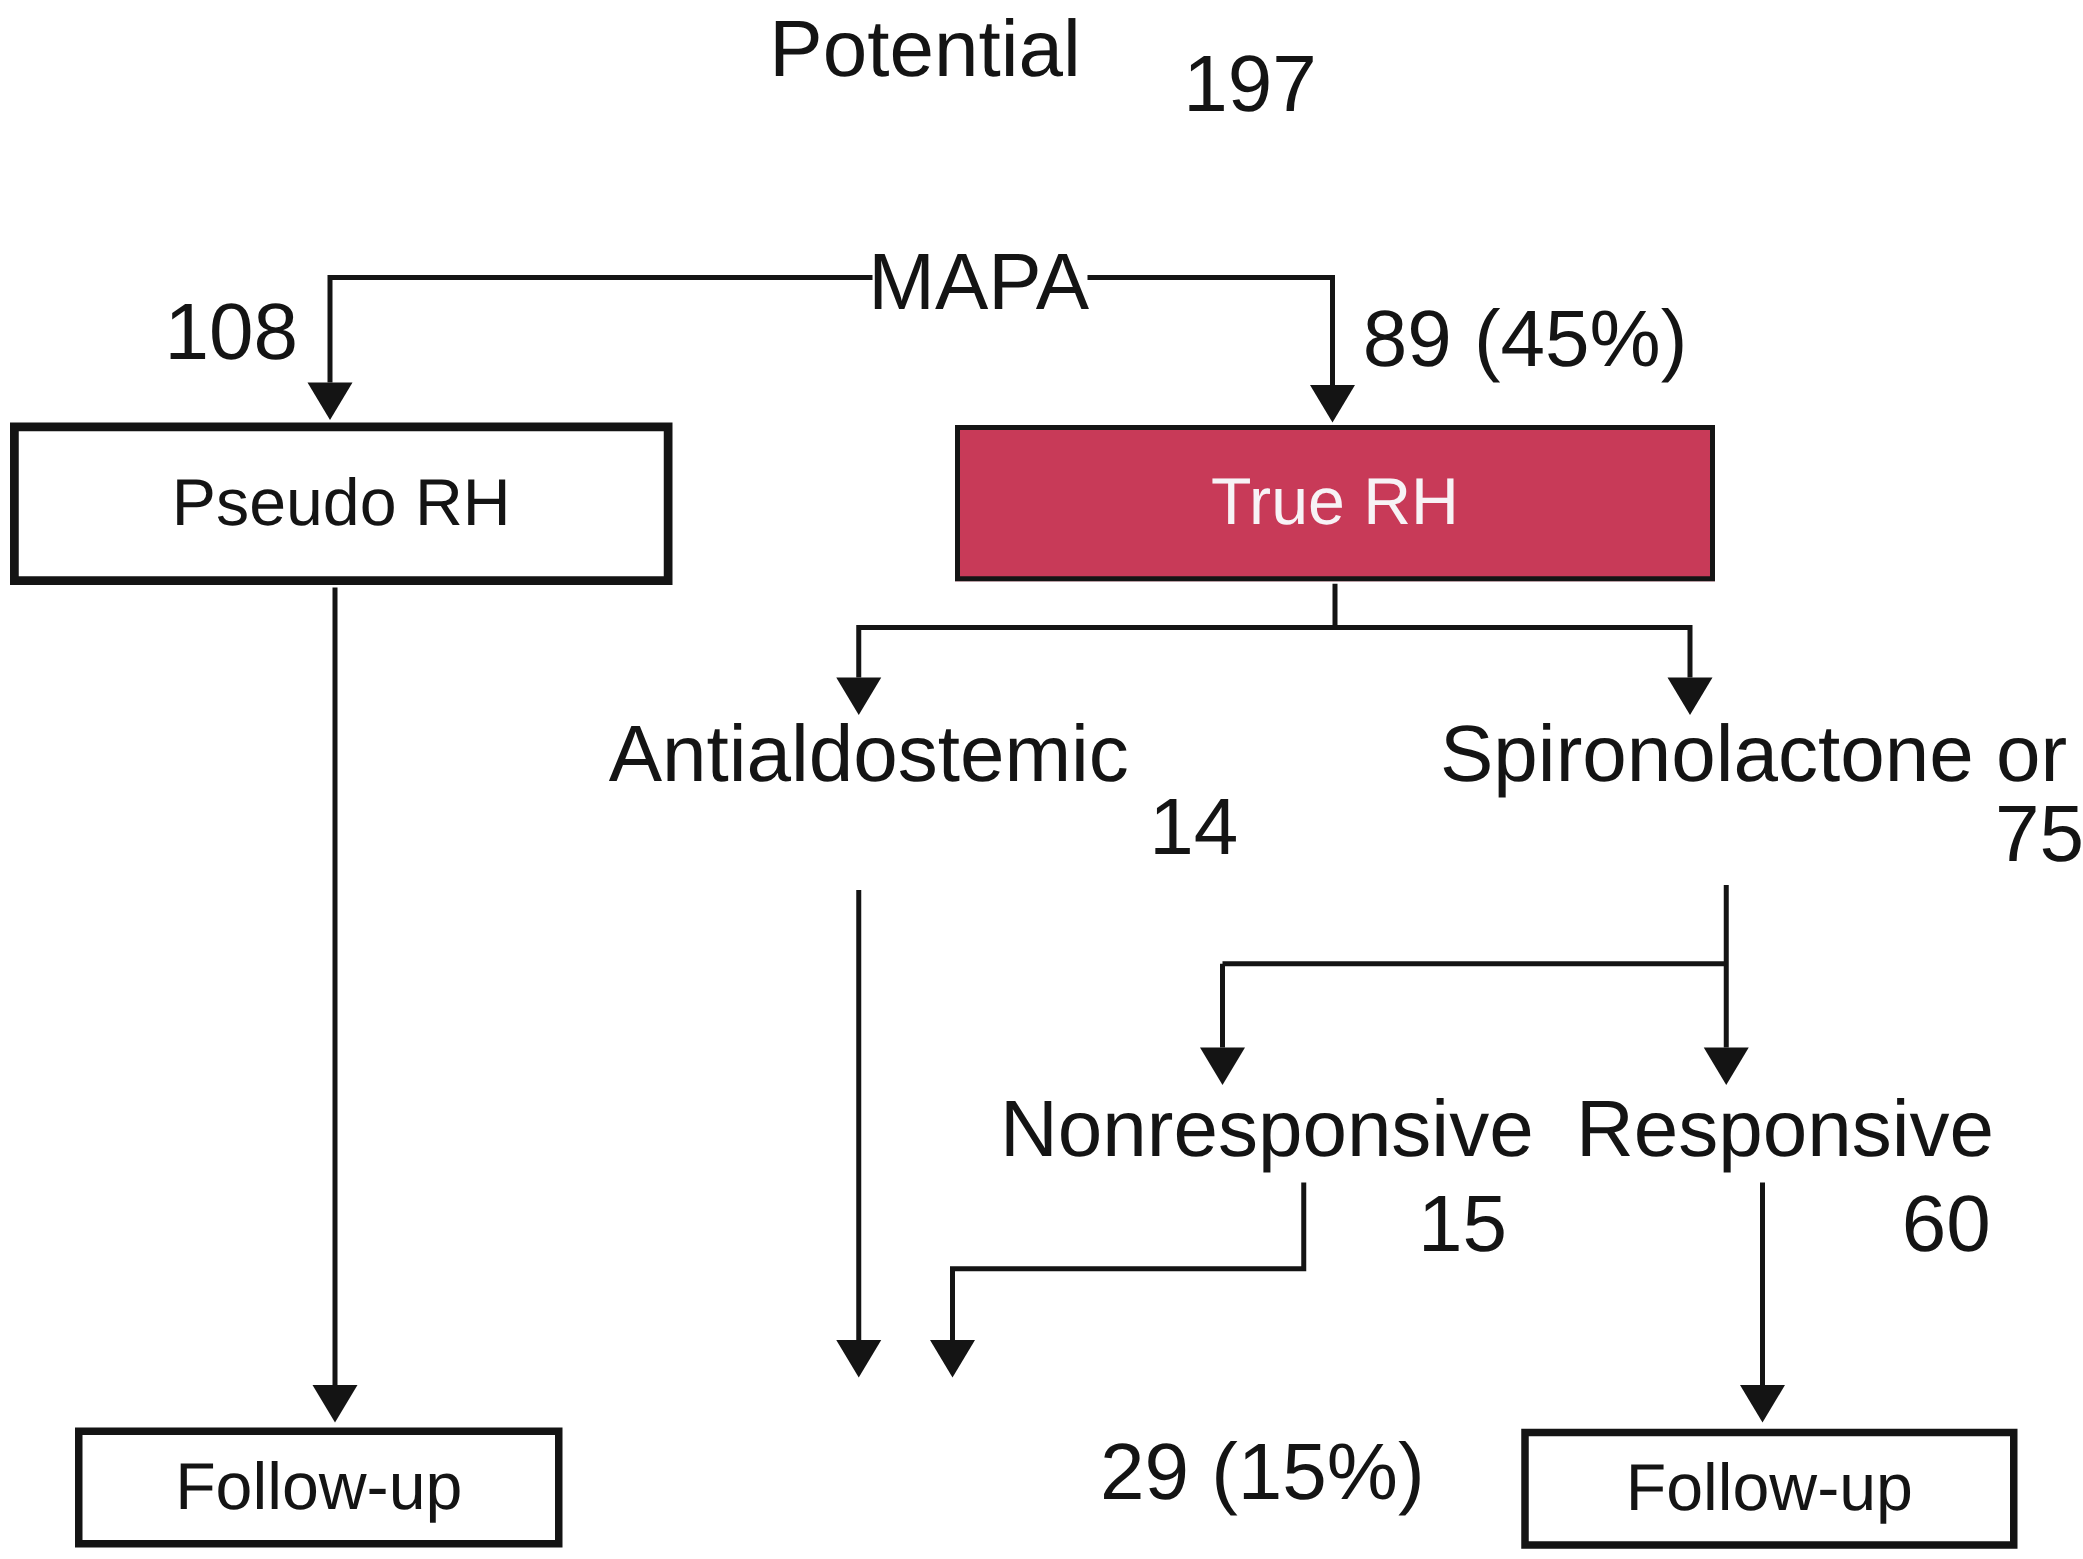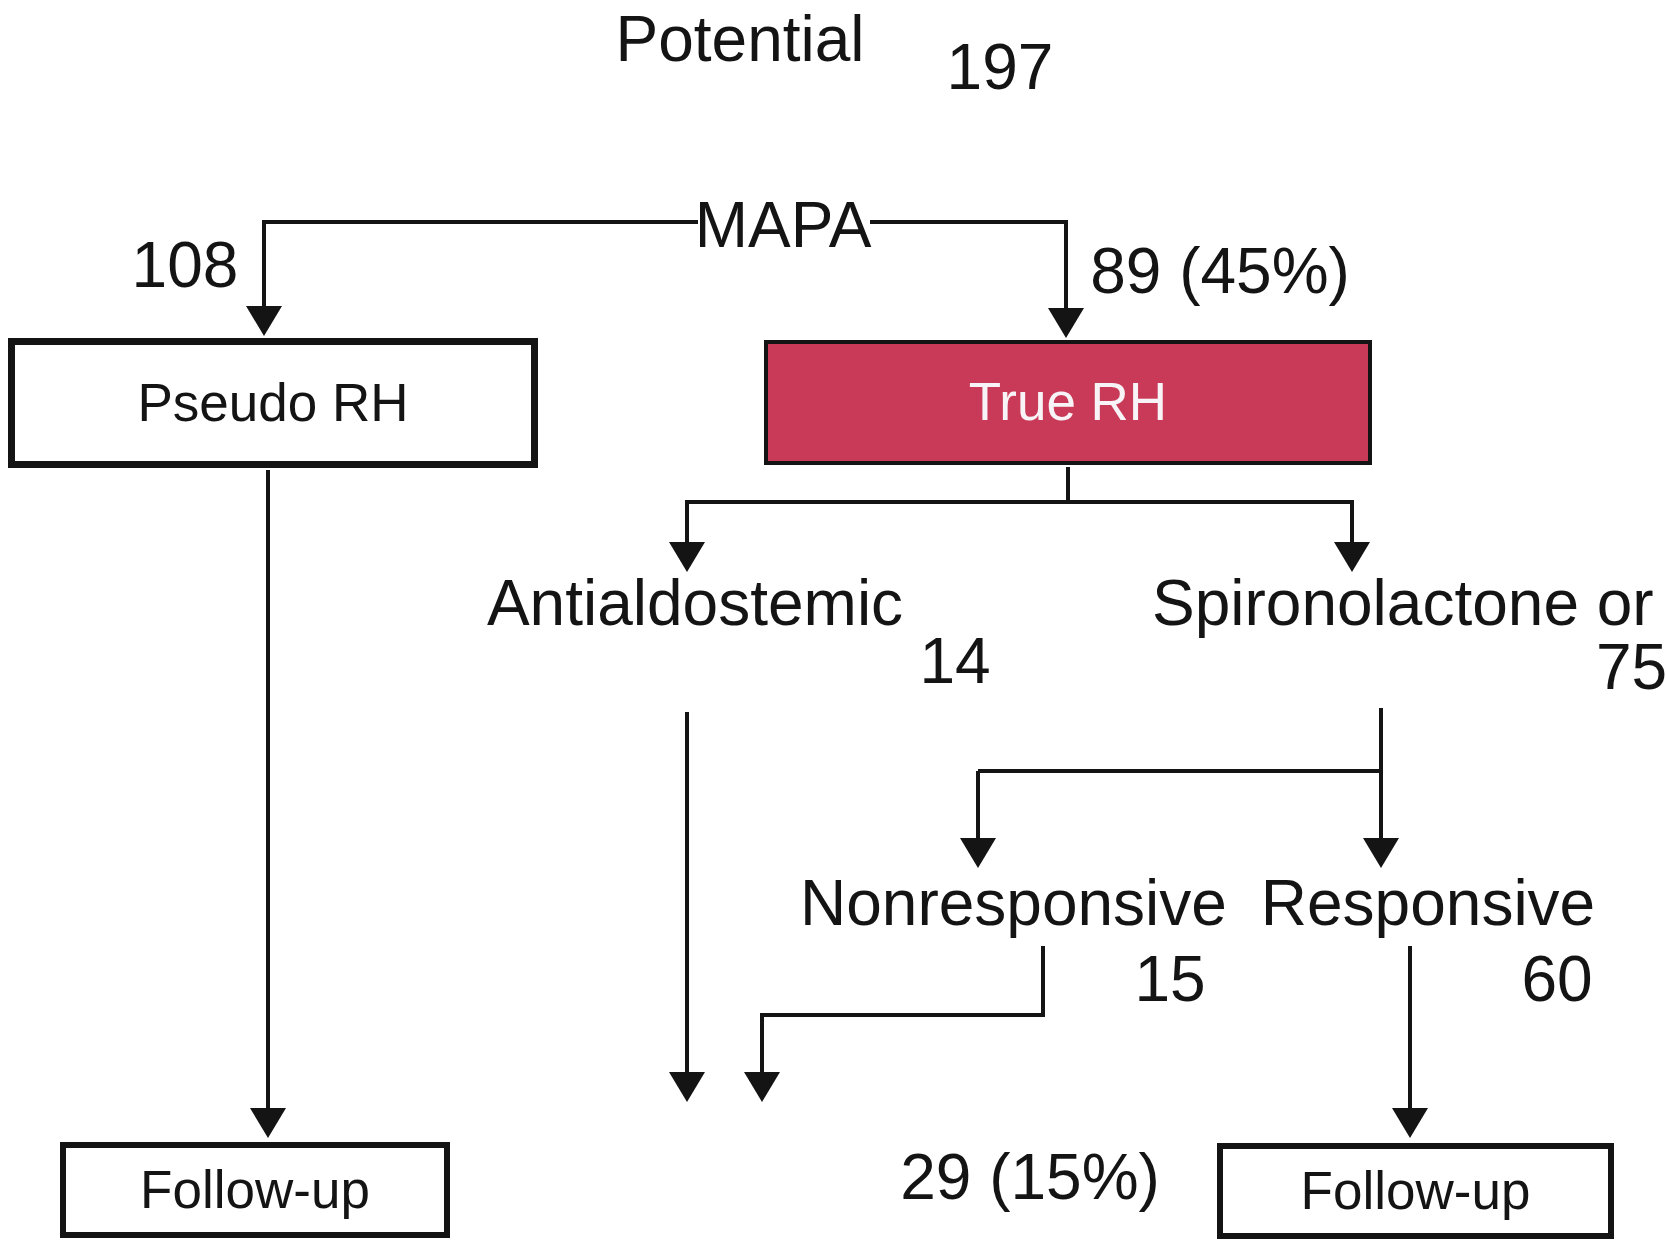--- a/index.html
+++ b/index.html
@@ -16,21 +16,21 @@
   svg.wires path{fill:none;stroke:var(--ink,#141414);stroke-width:4;}
   svg.wires polygon{fill:var(--ink,#141414);stroke:none;}
   .lbl{
     position:absolute;
     font-size:64px;
     line-height:1.18;
     text-align:center;
     color:var(--ink,#141414);
     white-space:nowrap;
   }
-  .lbl.left{text-align:center;}
+  .lbl.left{text-align:left;}
   .box{
     position:absolute;
     box-sizing:border-box;
     display:flex;
     flex-direction:column;
     align-items:center;
     justify-content:center;
     background:#ffffff;
     border:6px solid var(--ink,#141414);
     font-size:53px;

